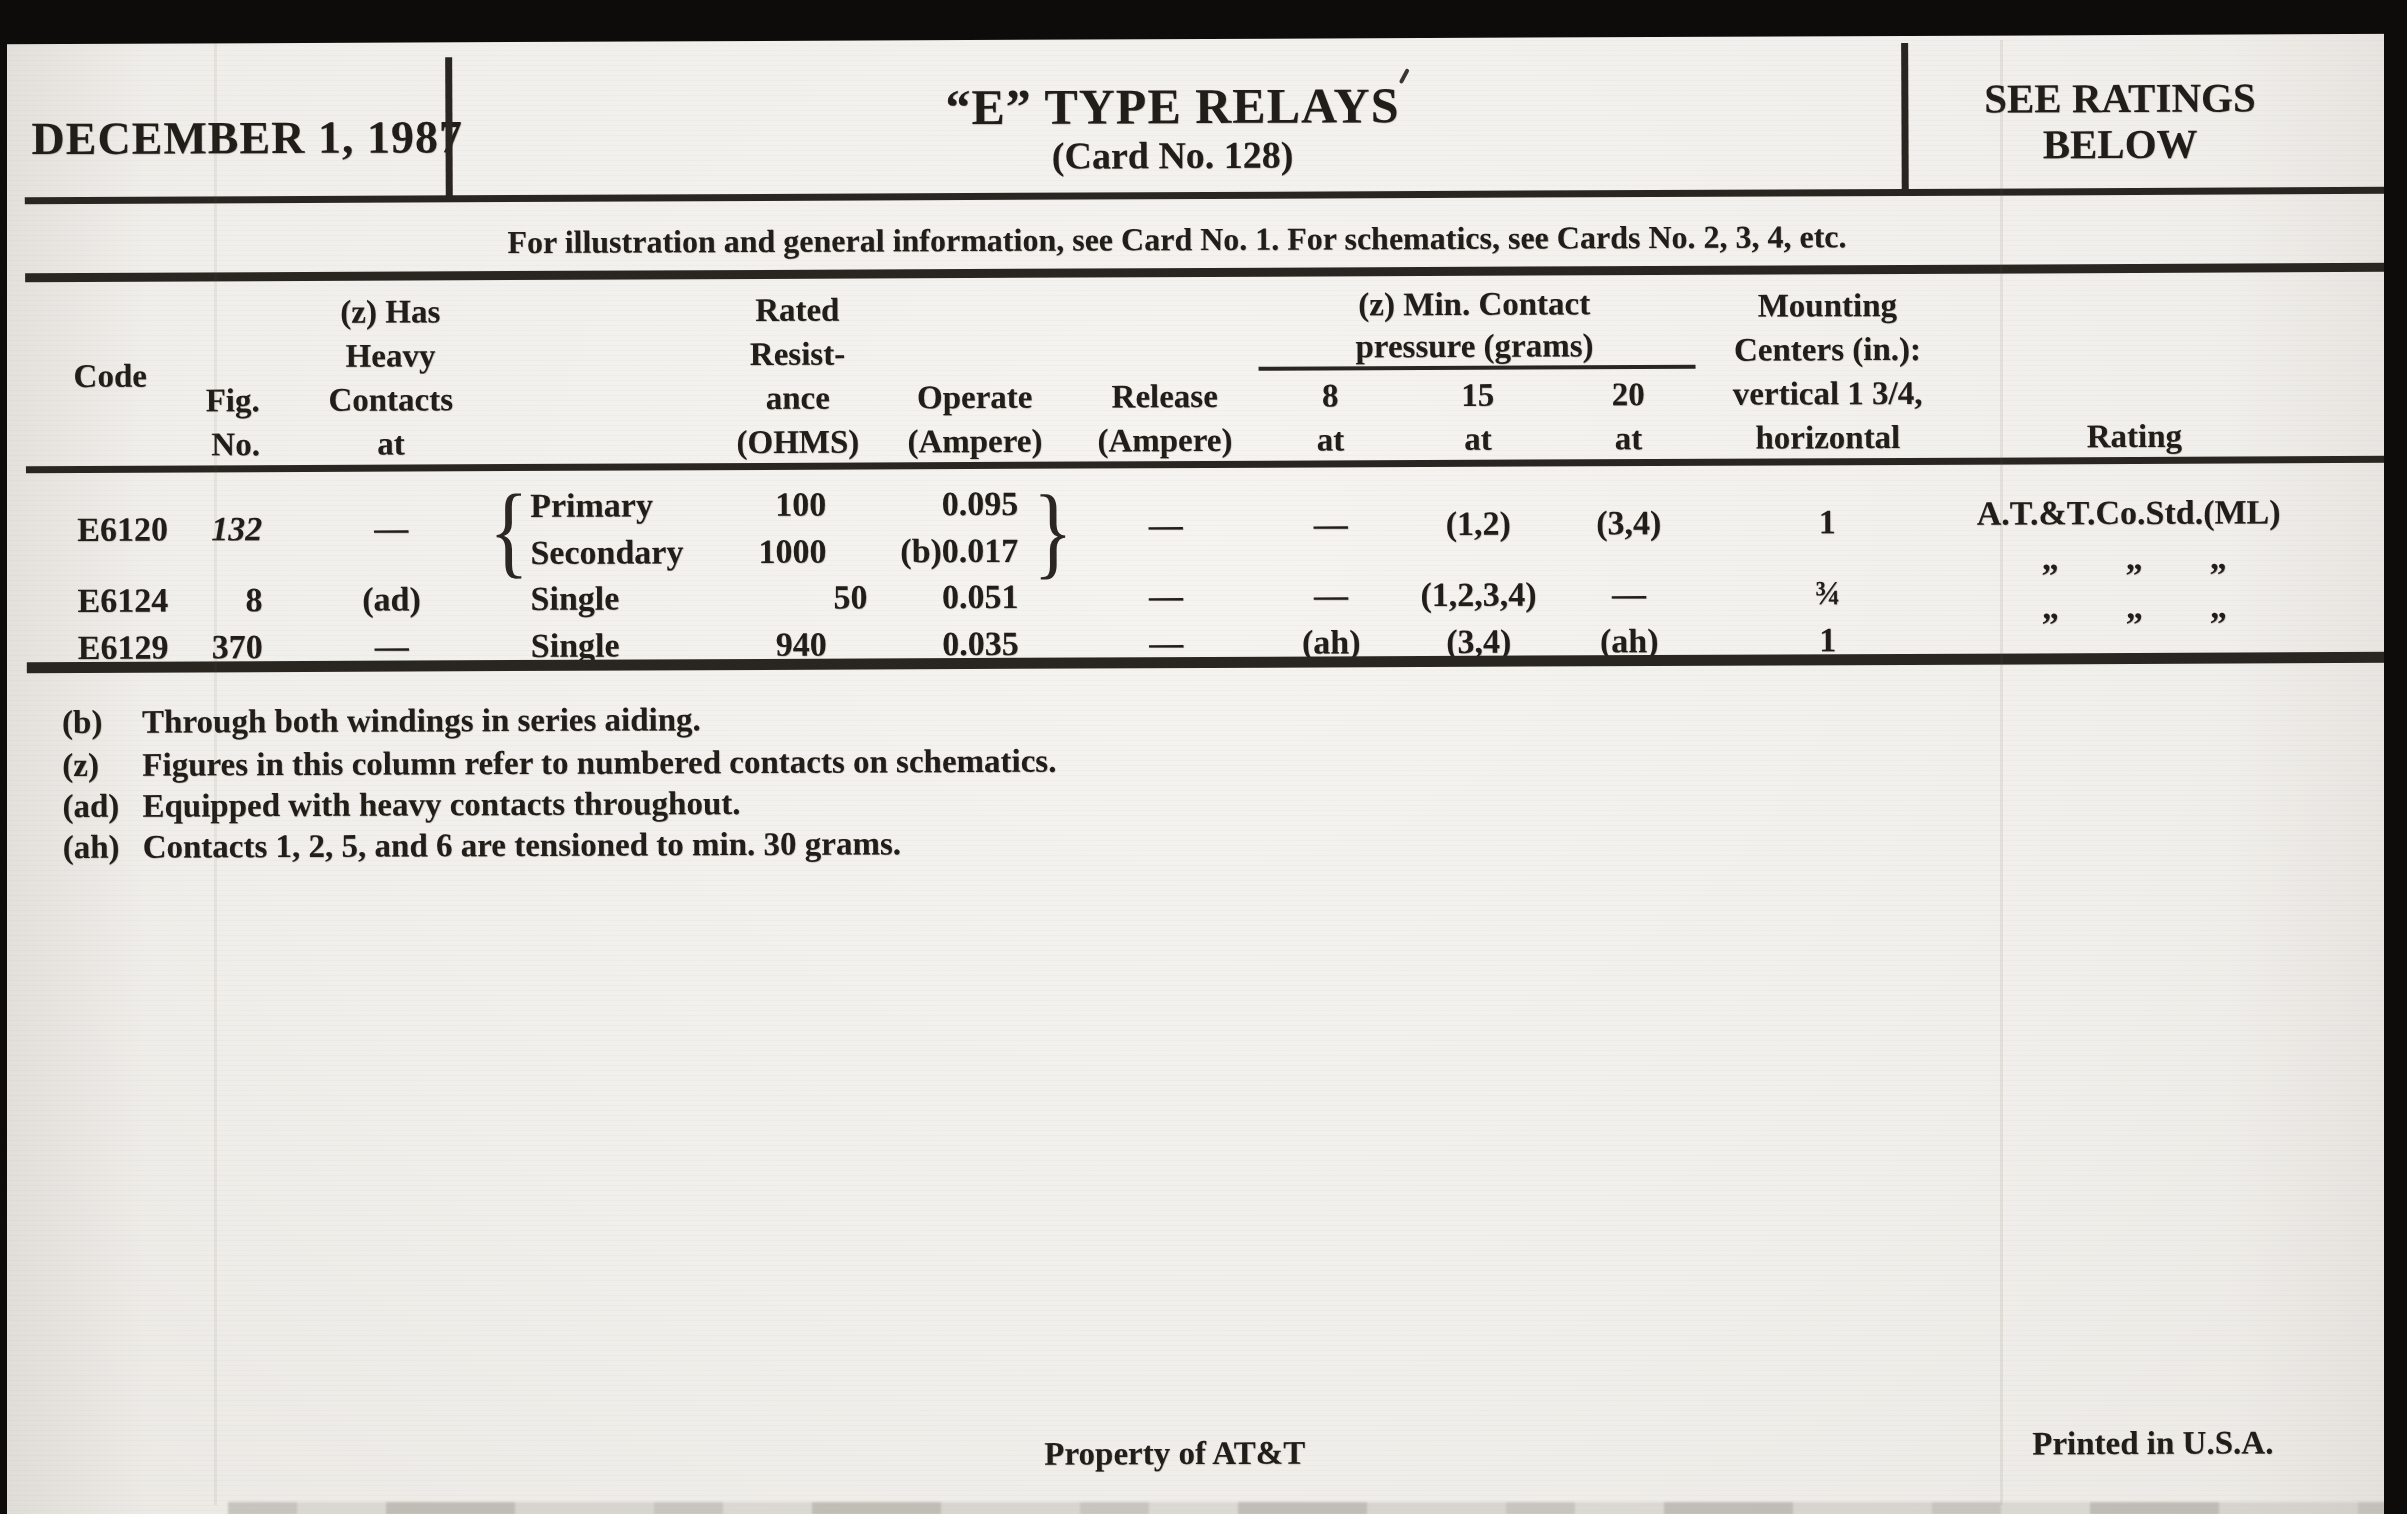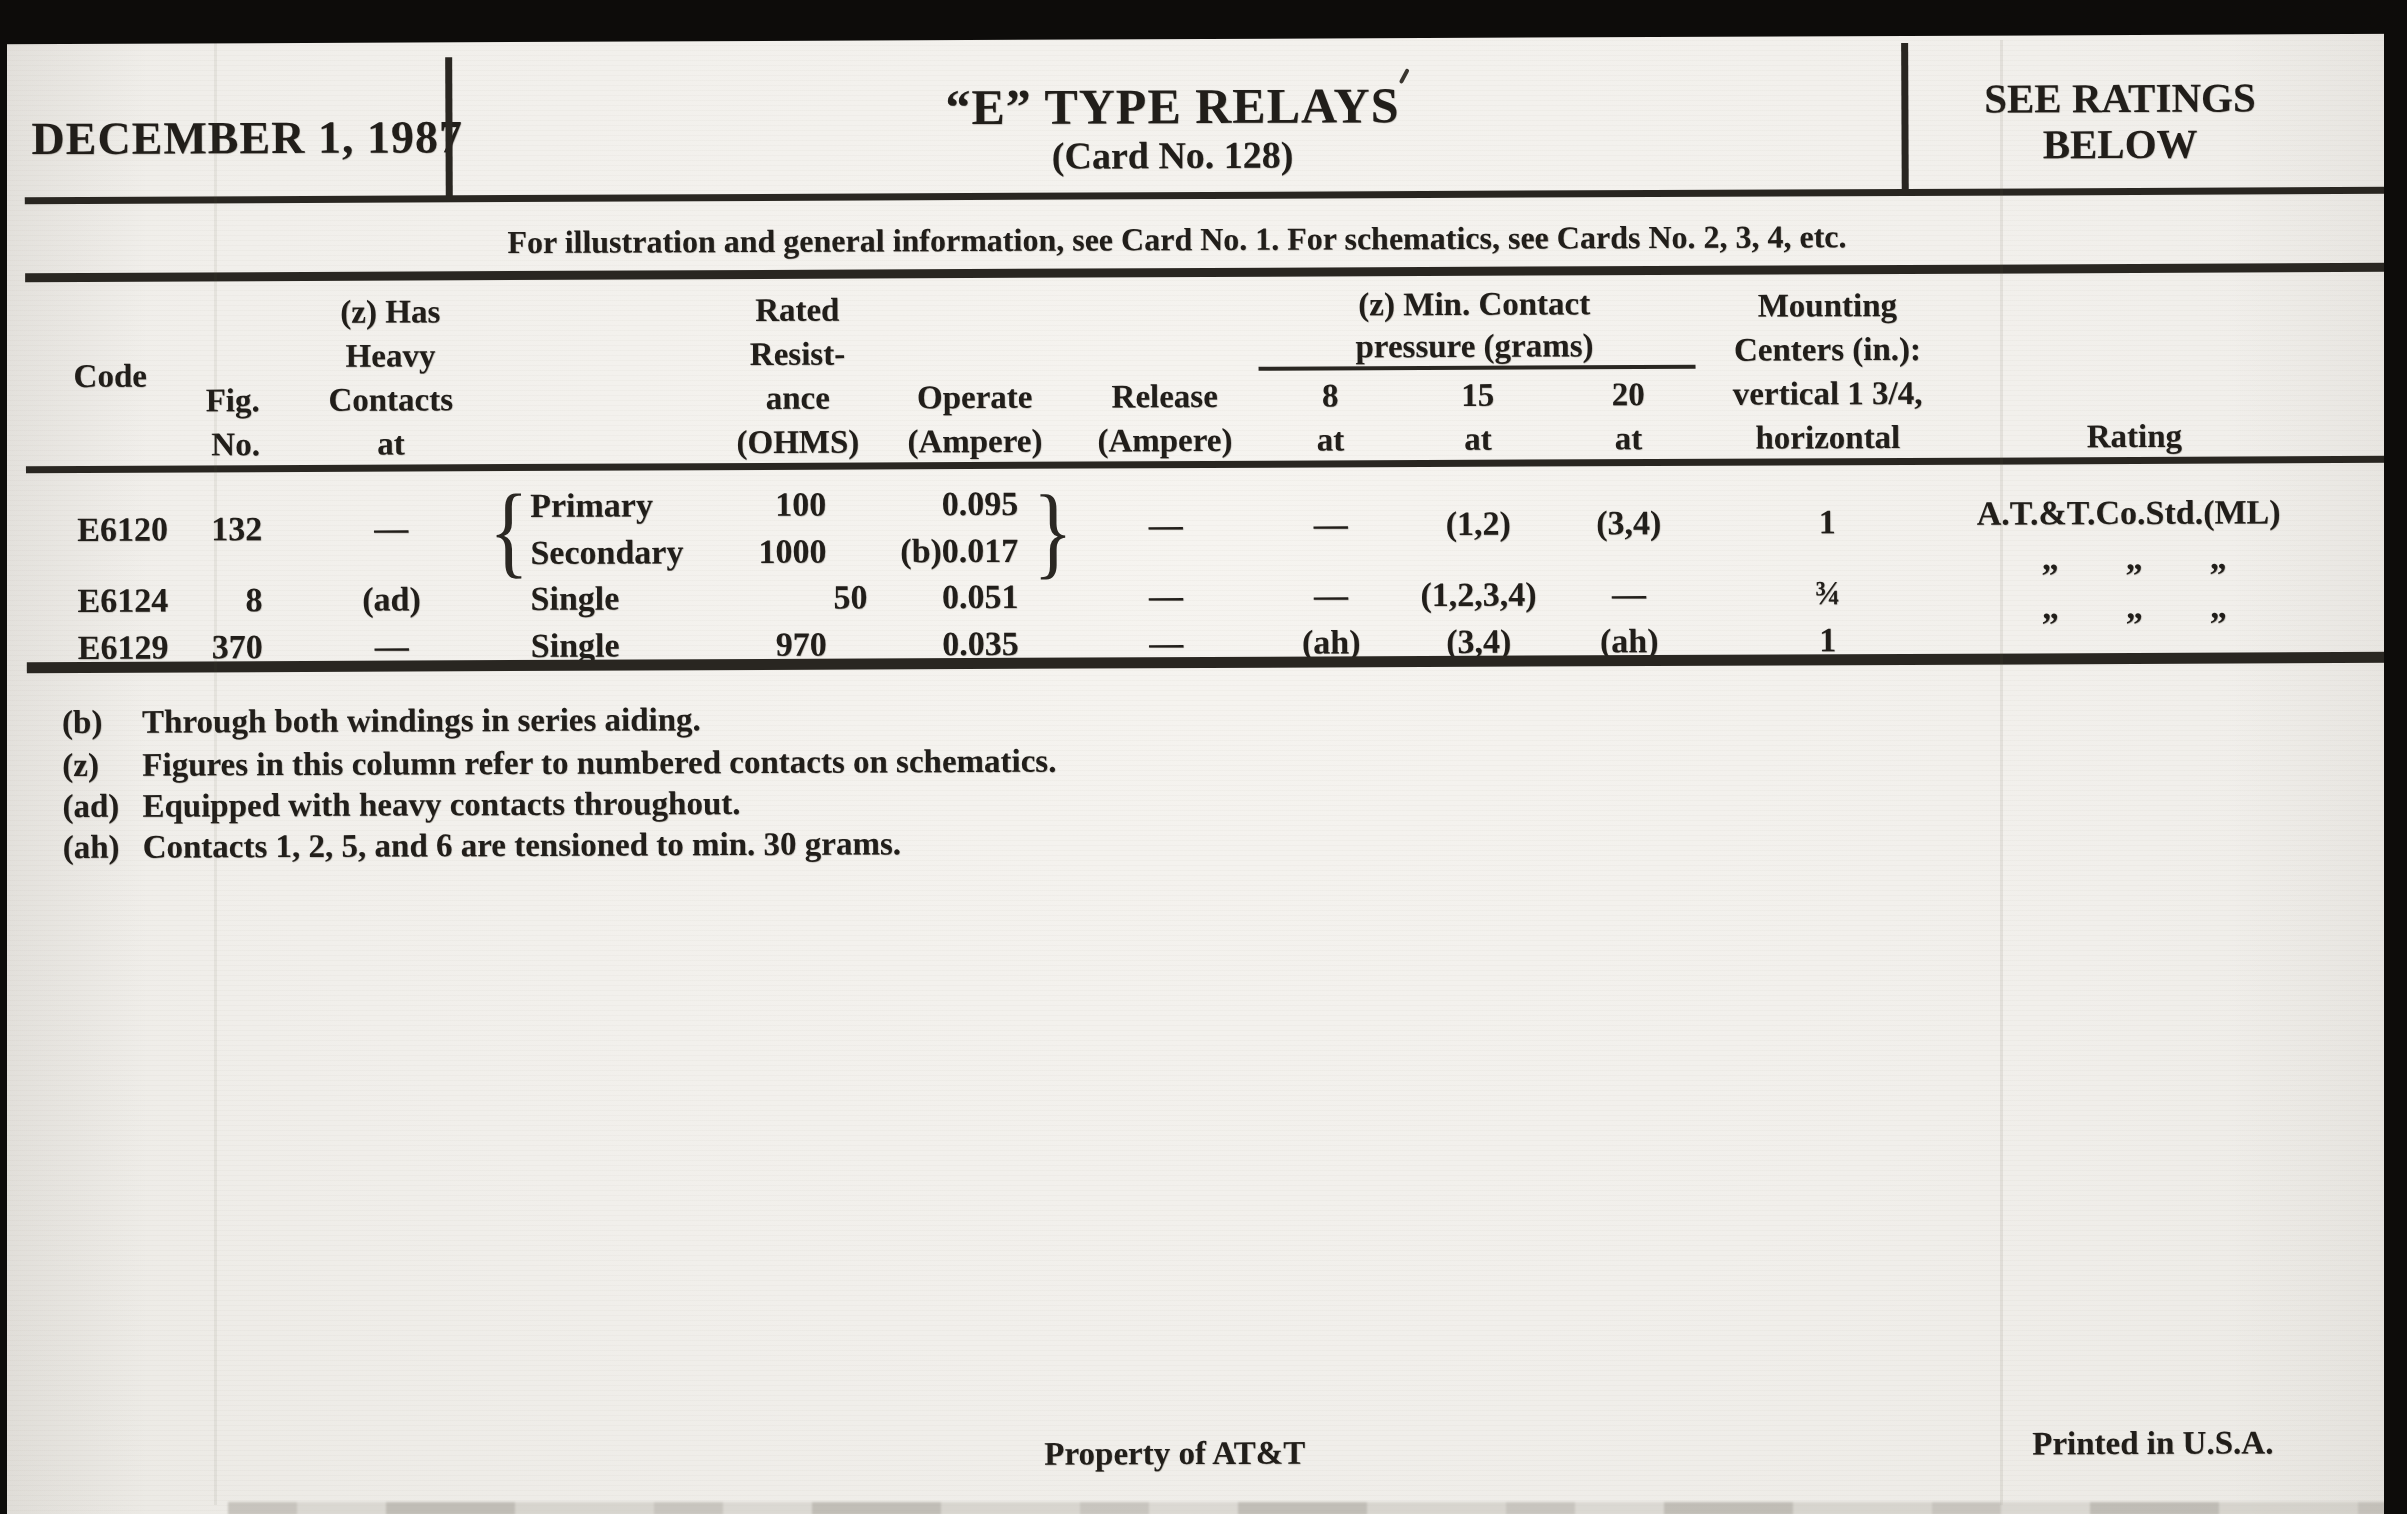--- a/index.html
+++ b/index.html
@@ -133,21 +133,21 @@
       <div>vertical 1 3/4,</div>
       <div>horizontal</div>
     </div>
     <div class="hcell ac" style="left:1981px; width:307px;">
       <div>Rating</div>
     </div>
 
     <div class="rule" style="left:26px; top:461px; width:2362px; height:7px;"></div>
 
     <div class="bcell tl" style="left:77px;   top:503px; width:129px;">E6120</div>
-    <div class="bcell tr" style="left:188px;  top:503px; width:74px;">132</div>
+    <div class="bcell tr" style="left:188px;  top:503px; width:74px;font-style:italic;">132</div>
     <div class="bcell tc" style="left:292px;  top:503px; width:198px;">—</div>
     <div class="brace" style="left:484px;  top:479px;">{</div>
     <div class="bcell tl" style="left:530px; top:481px; width:208px;">Primary</div>
     <div class="bcell tl" style="left:530px; top:528px; width:208px;">Secondary</div>
     <div class="bcell tr" style="left:739px; top:481px; width:87px;">100</div>
     <div class="bcell tr" style="left:739px; top:528px; width:87px;">1000</div>
     <div class="bcell tr" style="left:869px; top:481px; width:149px;">0.095</div>
     <div class="bcell tr" style="left:869px; top:528px; width:149px;">(b)0.017</div>
     <div class="brace" style="left:1028px; top:482px;">}</div>
     <div class="bcell tc" style="left:1091px; top:503px; width:149px;">—</div>
@@ -171,21 +171,21 @@
     <div class="ditto-row" style="top:561px;">
       <span>”</span>
       <span>”</span>
       <span>”</span>
     </div>
 
     <div class="bcell tl" style="left:77px;   top:621px; width:129px;">E6129</div>
     <div class="bcell tr" style="left:188px;  top:621px; width:74px;">370</div>
     <div class="bcell tc" style="left:292px;  top:621px; width:198px;">—</div>
     <div class="bcell tl" style="left:530px;  top:621px; width:208px;">Single</div>
-    <div class="bcell tr" style="left:739px;  top:621px; width:87px;">970</div>
+    <div class="bcell tr" style="left:739px;  top:621px; width:87px;">940</div>
     <div class="bcell tr" style="left:869px;  top:621px; width:149px;">0.035</div>
     <div class="bcell tc" style="left:1091px; top:621px; width:149px;">—</div>
     <div class="bcell tc" style="left:1271px; top:621px; width:119px;">(ah)</div>
     <div class="bcell tc" style="left:1389px; top:621px; width:178px;">(3,4)</div>
     <div class="bcell tc" style="left:1569px; top:621px; width:119px;">(ah)</div>
     <div class="bcell tc" style="left:1738px; top:621px; width:178px;">1</div>
     <div class="ditto-row" style="top:610px;">
       <span>”</span>
       <span>”</span>
       <span>”</span>

